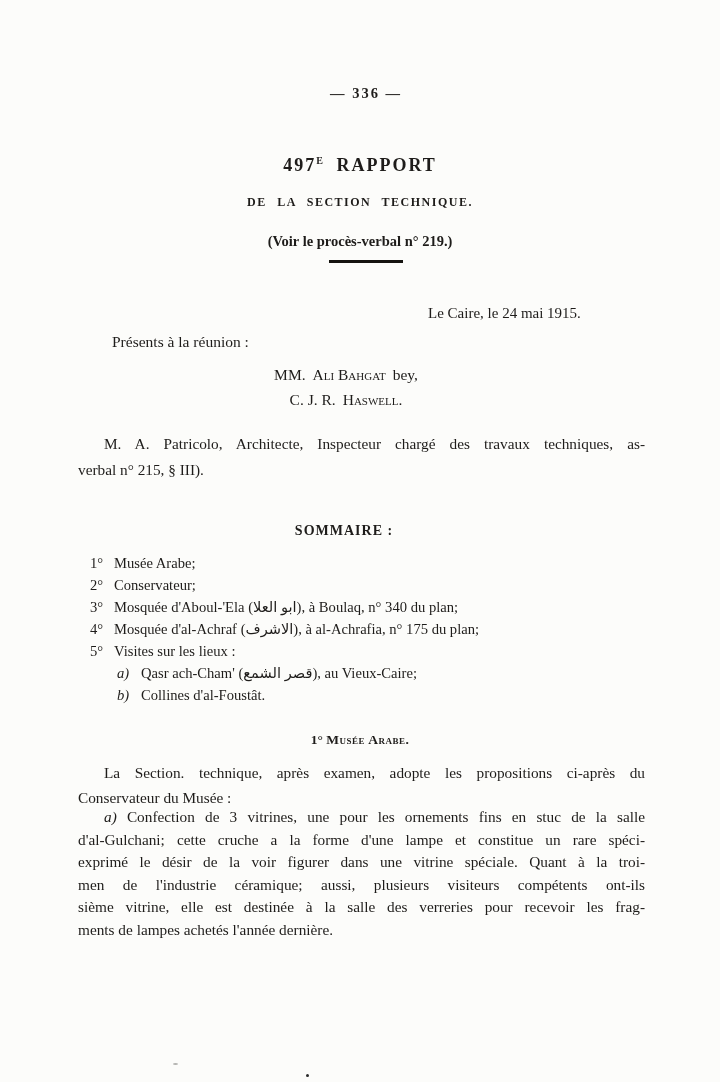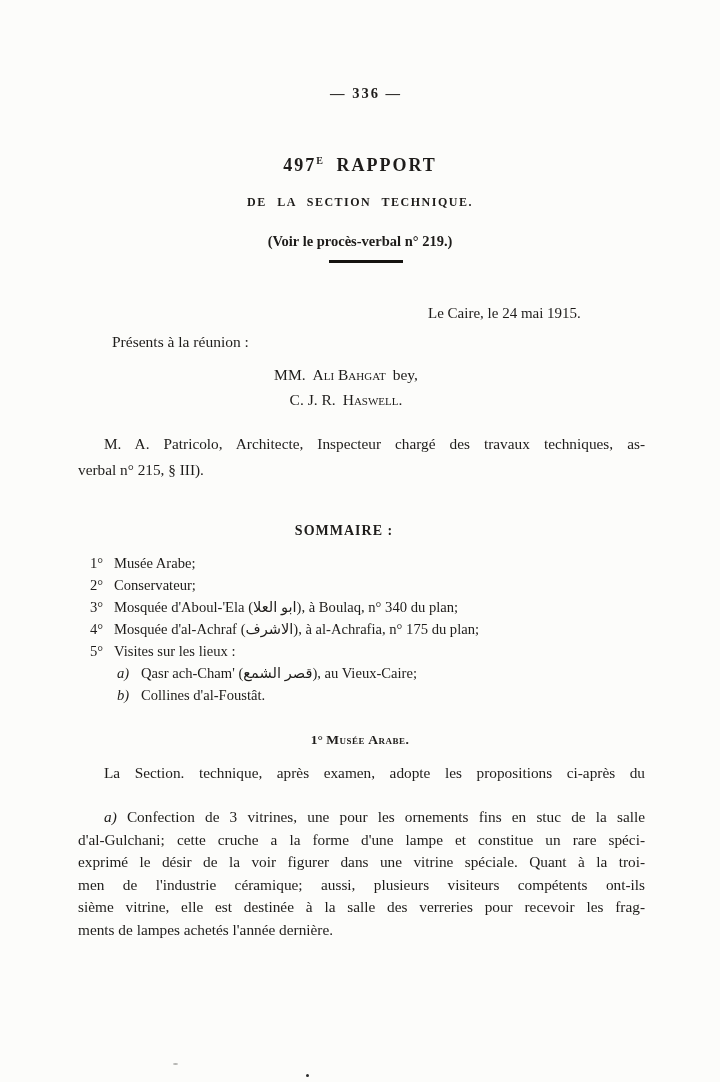--- a/index.html
+++ b/index.html
@@ -85,20 +85,21 @@
     <div class="s-item"><span class="s-num">4°</span><span>Mosquée d'al-Achraf (الاشرف), à al-Achrafia, n° 175 du plan;</span></div>
     <div class="s-item"><span class="s-num">5°</span><span>Visites sur les lieux :</span></div>
     <div class="s-item sub"><span class="s-num">a)</span><span>Qasr ach-Cham' (قصر الشمع), au Vieux-Caire;</span></div>
     <div class="s-item sub"><span class="s-num">b)</span><span>Collines d'al-Foustât.</span></div>
   </div>
 
 <div class="abs center section-heading"><span>1°</span> <span class="sc">Musée Arabe.</span></div>
 
 <div class="abs para para-intro">
   <div class="jline indent">La Section. technique, après examen, adopte les propositions ci-après du</div>
+  <div class="lline">Conservateur du Musée :</div>
 </div>
 
 <div class="abs para para-a">
   <div class="jline indent"><span class="it">a)</span> <span>Confection de 3 vitrines, une pour les ornements fins en stuc de la salle</span></div>
   <div>
       <div class="jline">d'al-Gulchani; cette cruche a la forme d'une lampe et constitue un rare spéci-</div>
       <div class="jline">exprimé le désir de la voir figurer dans une vitrine spéciale. Quant à la troi-</div>
       <div class="jline">men de l'industrie céramique; aussi, plusieurs visiteurs compétents ont-ils</div>
       <div class="jline">sième vitrine, elle est destinée à la salle des verreries pour recevoir les frag-</div>
     </div>

